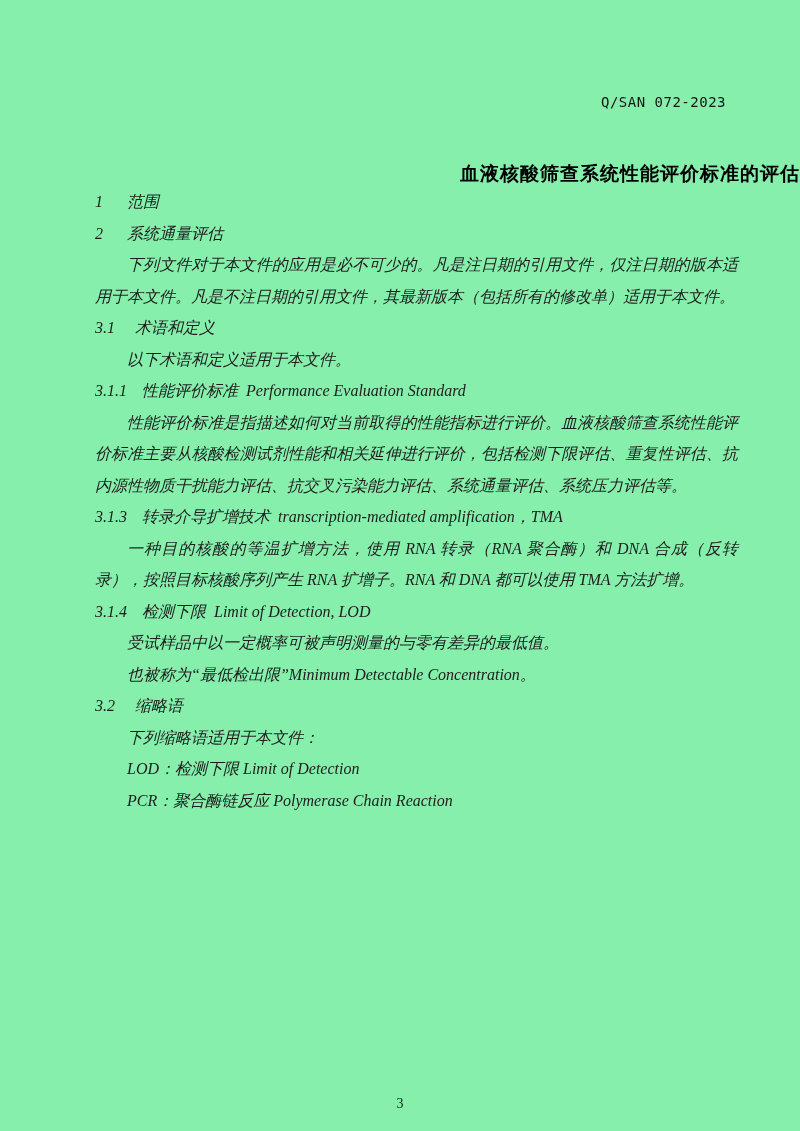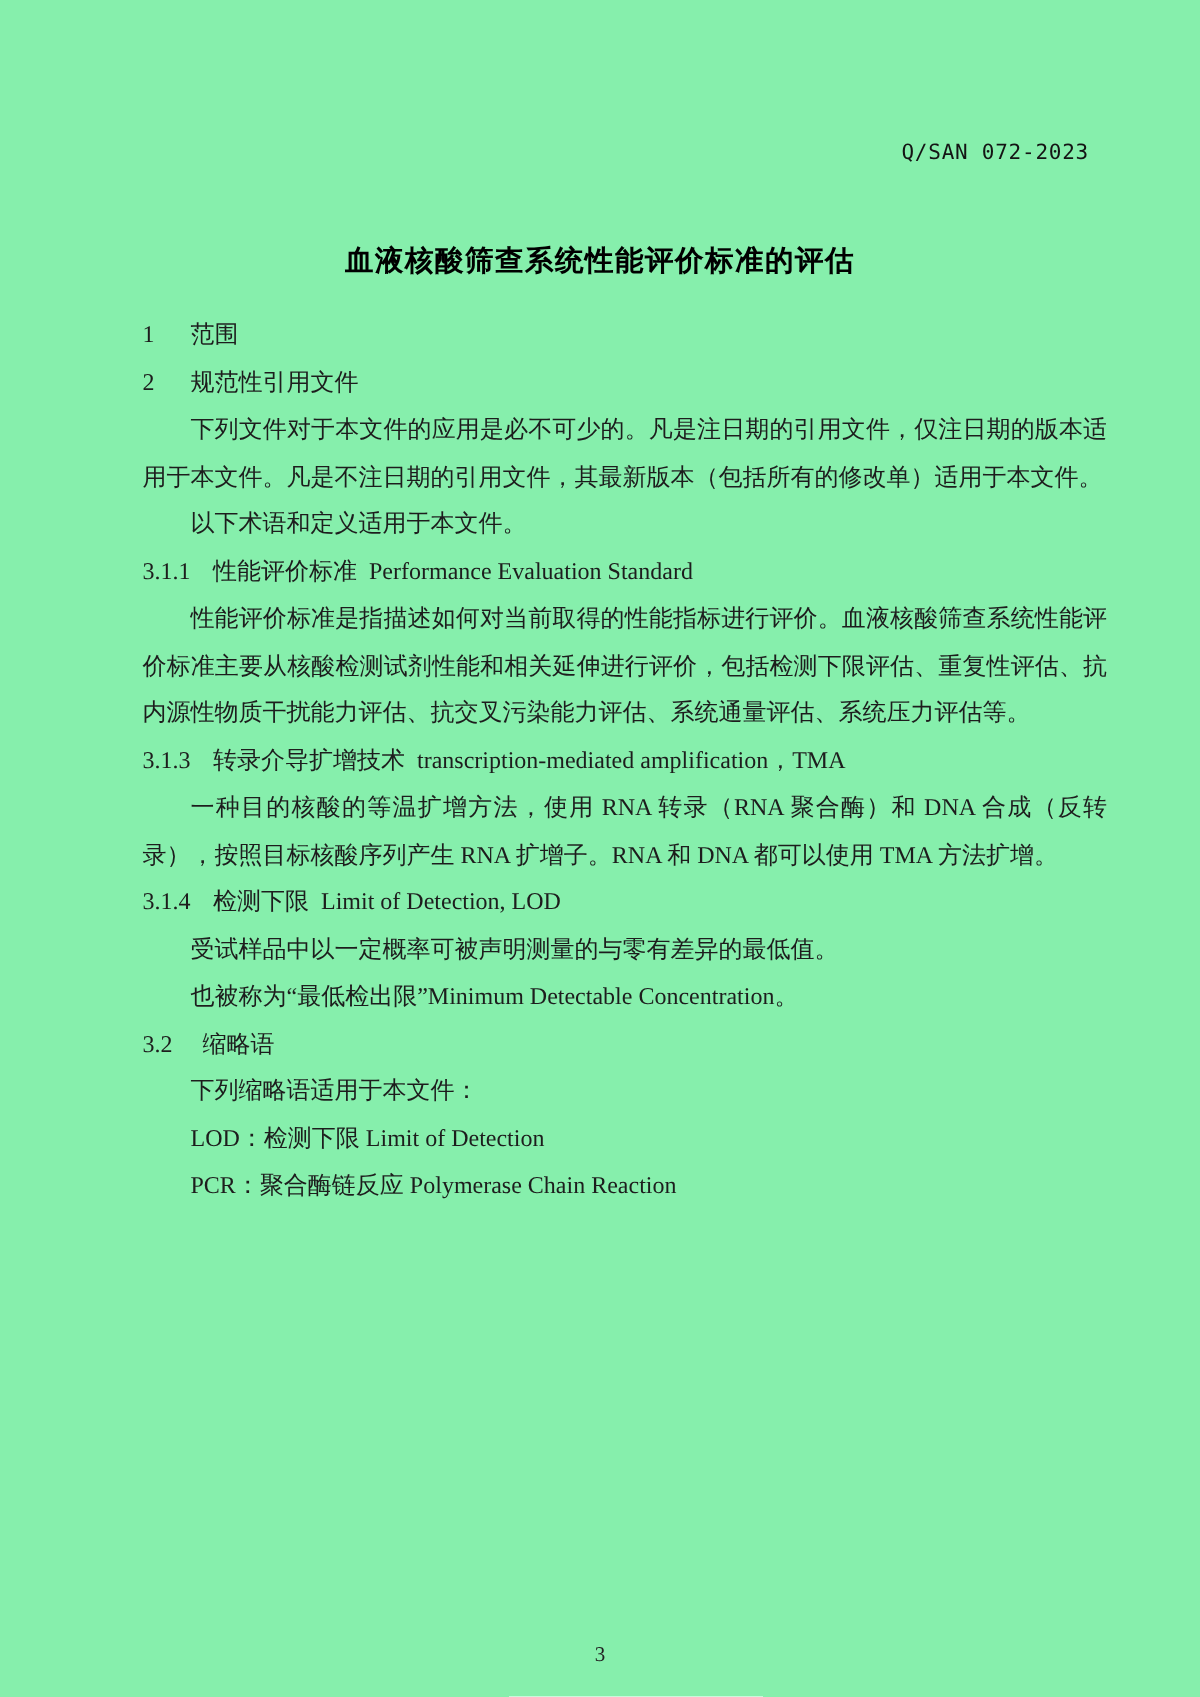--- a/index.html
+++ b/index.html
@@ -24,35 +24,36 @@
     font-size: 14px;
     letter-spacing: 0.5px;
     color: #141414;
   }
   .doc-title {
     position: absolute;
     top: 161px;
     left: 0;
     width: 100%;
     margin: 0;
-    text-align: center;
+    text-align: right;
     font-family: Liberation Mono, monospace;
     font-size: 19px;
     font-weight: 700;
     color: #000000;
     letter-spacing: 1px;
   }
   .content {
     position: absolute;
-    top: 208px;
+    top: 186px;
     left: 95px;
     width: 643px;
     font-size: 16px;
     line-height: 31.5px;
     text-align: justify;
+    font-style: italic;
   }
   .h {
     text-align: left;
     white-space: nowrap;
   }
   .h .num { display: inline-block; }
   .n1 { margin-right: 24px; }
   .n2 { margin-right: 20px; }
   .n3 { margin-right: 15px; }
   .term-en { margin-left: 8px; }
@@ -77,25 +78,26 @@
 
   <div class="doc-code">Q/SAN 072-2023</div>
 
   <h1 class="doc-title">血液核酸筛查系统性能评价标准的评估</h1>
 
   <div class="content">
 
     <div class="h"><span class="num n1">1</span><span>范围</span></div>
 
 
-    <div class="h"><span class="num n1">2</span><span>规范性引用文件</span></div>
+    <div class="h"><span class="num n1">2</span><span>系统通量评估</span></div>
 
     <p class="para">下列文件对于本文件的应用是必不可少的。凡是注日期的引用文件，仅注日期的版本适用于本文件。凡是不注日期的引用文件，其最新版本（包括所有的修改单）适用于本文件。</p>
 
 
+    <div class="h"><span class="num n2">3.1</span><span>术语和定义</span></div>
 
     <p class="para">以下术语和定义适用于本文件。</p>
 
     <div class="h"><span class="num n3">3.1.1</span><span>性能评价标准</span><span class="term-en">Performance Evaluation Standard</span></div>
 
     <p class="para">性能评价标准是指描述如何对当前取得的性能指标进行评价。血液核酸筛查系统性能评价标准主要从核酸检测试剂性能和相关延伸进行评价，包括检测下限评估、重复性评估、抗内源性物质干扰能力评估、抗交叉污染能力评估、系统通量评估、系统压力评估等。</p>
 
 
 
     <div class="h"><span class="num n3">3.1.3</span><span>转录介导扩增技术</span><span class="term-en">transcription-mediated amplification，TMA</span></div>

